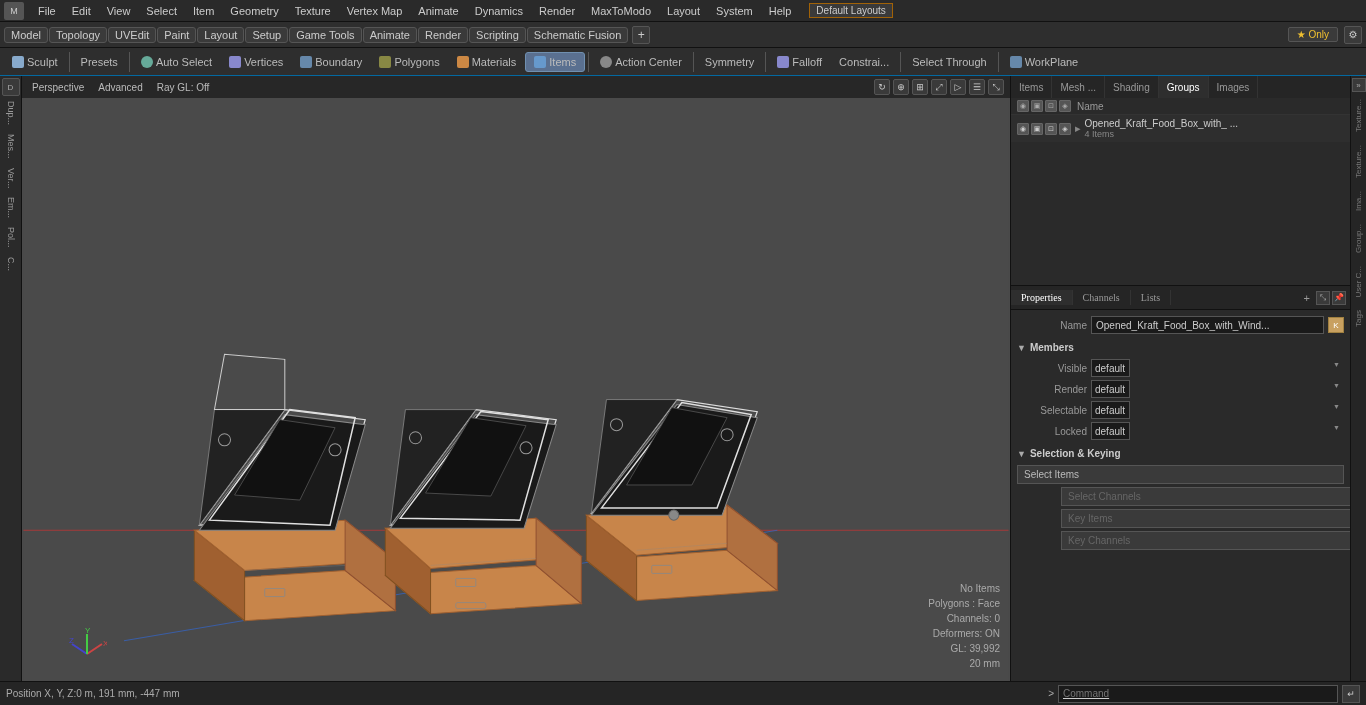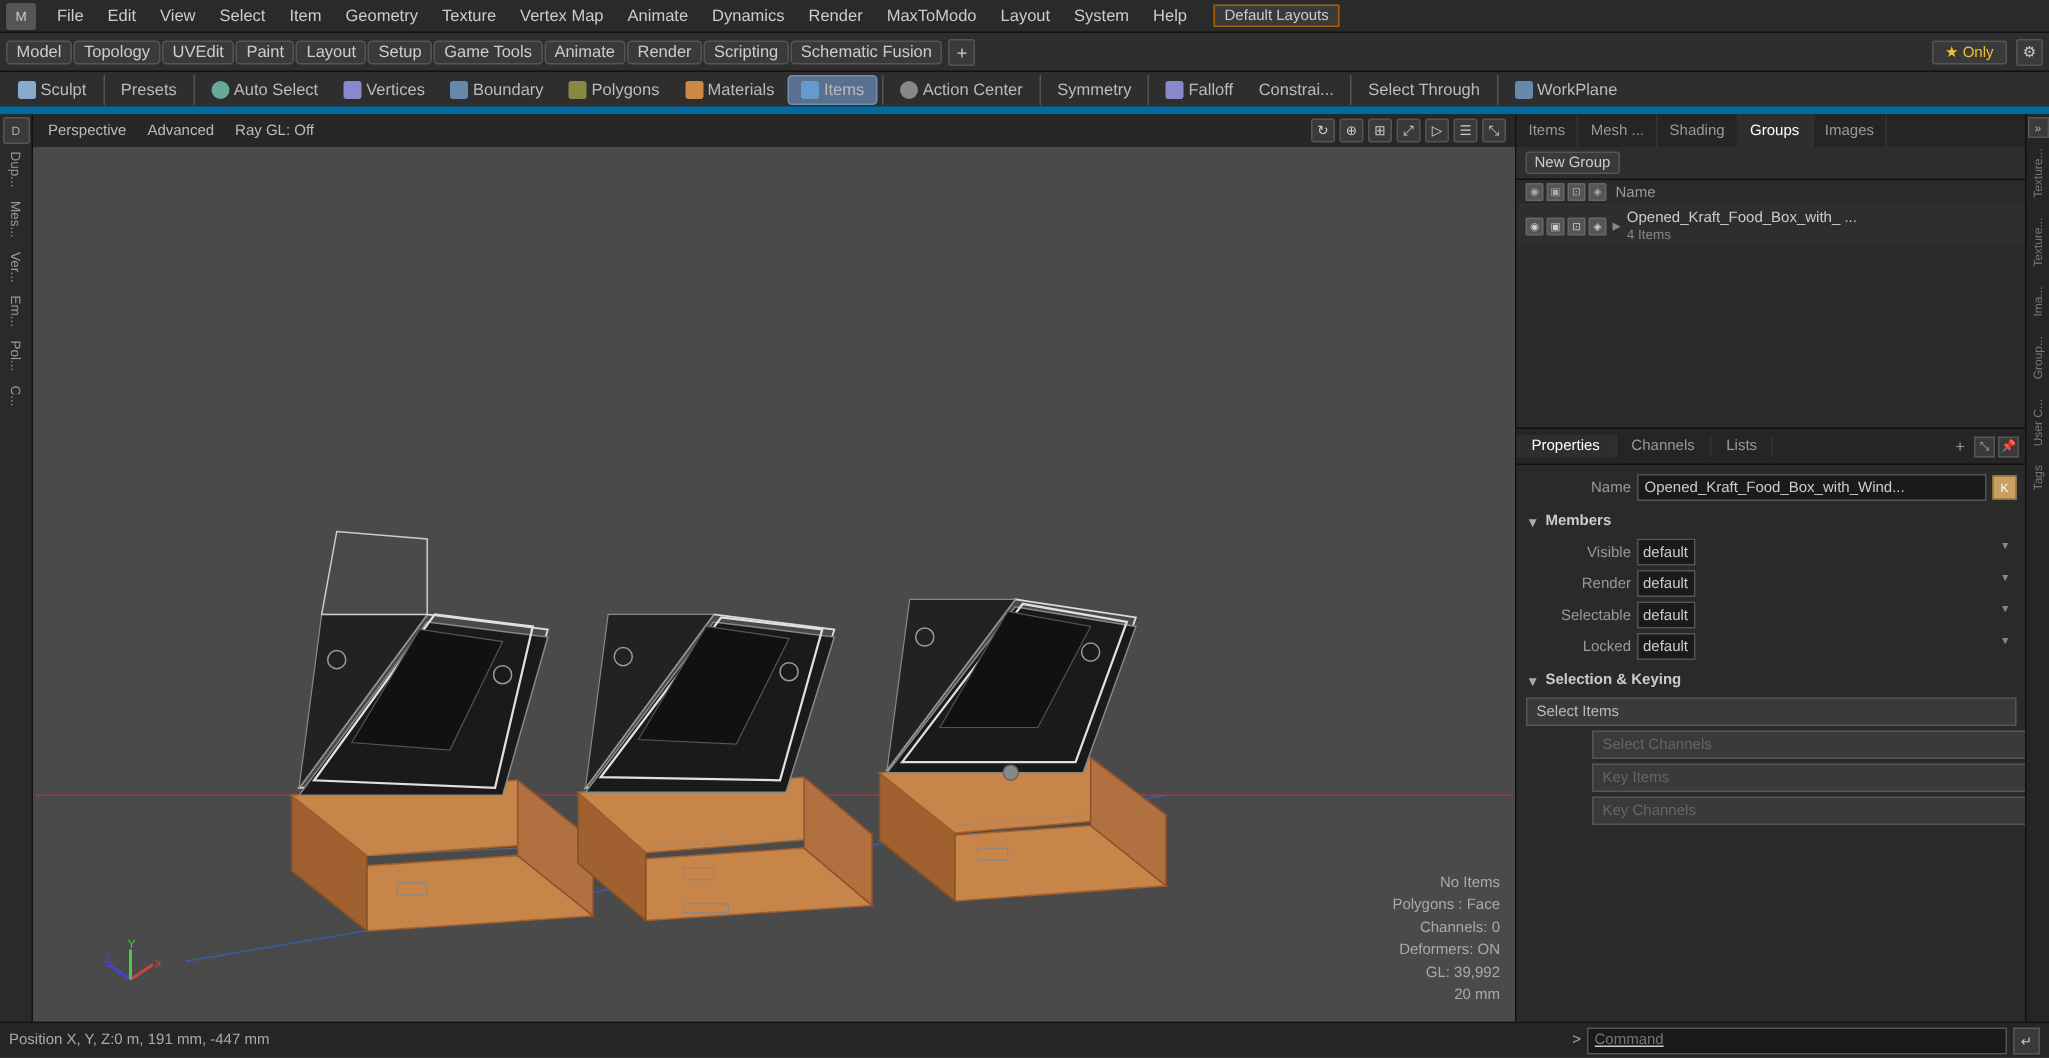--- a/index.html
+++ b/index.html
@@ -9,21 +9,21 @@
     #menu-bar { background: #2a2a2a; height: 22px; display: flex; align-items: center; padding: 0 4px; border-bottom: 1px solid #111; }
     .menu-item { padding: 2px 8px; cursor: pointer; color: #ccc; font-size: 11px; }
 
     
     #toolbar1 { background: #2e2e2e; height: 26px; display: flex; align-items: center; padding: 0 4px; border-bottom: 1px solid #111; gap: 4px; }
     .tb1-item { padding: 2px 6px; color: #ccc; font-size: 11px; cursor: pointer; border-radius: 3px; }
     .tb1-active { background: #5a5a5a; }
     .tb1-pill { background: #3a3a3a; border: 1px solid #555; border-radius: 3px; padding: 1px 6px; }
 
     
-    #toolbar2 { background: #2e2e2e; height: 28px; display: flex; align-items: center; padding: 0 4px; border-bottom: 5px solid #0369a1; gap: 1px; }
+    #toolbar2 { background: #2e2e2e; height: 28px; display: flex; align-items: center; padding: 0 4px; border-bottom: 1px solid #0369a1; gap: 1px; }
     .tb2-btn { padding: 3px 8px; font-size: 11px; color: #bbb; cursor: pointer; border-radius: 3px; display: flex; align-items: center; gap: 3px; }
     .tb2-active { background: #5a5a5a; border: 1px solid #777; }
     .tb2-separator { width: 1px; height: 20px; background: #555; margin: 0 2px; }
 
     
     #main-layout { display: flex; height: calc(705px - 22px - 26px - 28px - 24px); }
 
     
     #left-sidebar { width: 22px; background: #2a2a2a; border-right: 1px solid #111; display: flex; flex-direction: column; align-items: center; padding: 2px 0; gap: 1px; overflow: hidden; }
     .left-btn { width: 18px; height: 18px; background: #3a3a3a; border: 1px solid #555; font-size: 8px; color: #aaa; cursor: pointer; display: flex; align-items: center; justify-content: center; border-radius: 2px; }
@@ -56,21 +56,21 @@
     #scene-list-header { display: flex; align-items: center; padding: 3px 6px; background: #2e2e2e; border-bottom: 1px solid #111; gap: 4px; }
     .scene-header-btn { padding: 1px 5px; background: #3a3a3a; border: 1px solid #555; color: #ccc; font-size: 10px; cursor: pointer; border-radius: 2px; }
     #scene-items { flex: 1; overflow-y: auto; }
     .scene-row { display: flex; align-items: center; padding: 2px 4px; border-bottom: 1px solid #2a2a2a; cursor: pointer; }
     .scene-row-name { font-size: 10px; color: #ccc; flex: 1; }
     .scene-row-sub { font-size: 9px; color: #888; margin-left: 0; }
 
     
     #props-panel { flex: 1; display: flex; flex-direction: column; overflow: hidden; }
     #props-tabs { display: flex; background: #252525; height: 24px; align-items: center; border-bottom: 1px solid #111; }
-    .props-tab { padding: 2px 10px; font-size: 10px; color: #999; cursor: pointer; height: 100%; display: flex; align-items: center; border-right: 1px solid #333; }
+    .props-tab { padding: 2px 10px; font-size: 10px; color: #999; cursor: pointer; height: 100%; display: flex; align-items: center; border-right: 1px solid #333; font-family: Liberation Serif, serif; }
     .props-tab.active { color: #fff; background: #2e2e2e; }
     .props-tab-add { padding: 2px 6px; color: #999; cursor: pointer; }
     .props-tab-icons { margin-left: auto; display: flex; gap: 2px; padding-right: 4px; }
     .props-tab-icon { width: 14px; height: 14px; background: #3a3a3a; border: 1px solid #555; color: #aaa; font-size: 8px; cursor: pointer; display: flex; align-items: center; justify-content: center; }
 
     #props-content { flex: 1; overflow-y: auto; padding: 6px; }
     #name-row { display: flex; align-items: center; margin-bottom: 6px; gap: 4px; }
     .props-label { color: #999; font-size: 10px; min-width: 70px; text-align: right; }
     .props-input { flex: 1; background: #1a1a1a; border: 1px solid #555; color: #ccc; font-size: 10px; padding: 2px 4px; height: 18px; }
     .props-key-btn { width: 16px; height: 16px; background: #c8a060; border: 1px solid #a08040; color: #fff; font-size: 8px; cursor: pointer; display: flex; align-items: center; justify-content: center; }
@@ -349,23 +349,20 @@
   <div id="right-panel">
 
     <div id="scene-list">
       <div id="scene-list-tabs">
           <div class="scene-tab">Items</div>
           <div class="scene-tab">Mesh ...</div>
           <div class="scene-tab">Shading</div>
           <div class="scene-tab active">Groups</div>
           <div class="scene-tab">Images</div>
         </div>
-      <div id="scene-list-header">
-        <button class="scene-header-btn">New Group</button>
-      </div>
 
       <div style="display:flex;align-items:center;background:#2a2a2a;padding:2px 6px;border-bottom:1px solid #333;gap:2px;">
         <div style="width:12px;height:12px;background:#555;border:1px solid #666;border-radius:1px;font-size:7px;color:#aaa;display:flex;align-items:center;justify-content:center;">◉</div>
         <div style="width:12px;height:12px;background:#555;border:1px solid #666;border-radius:1px;font-size:7px;color:#aaa;display:flex;align-items:center;justify-content:center;">▣</div>
         <div style="width:12px;height:12px;background:#555;border:1px solid #666;border-radius:1px;font-size:7px;color:#aaa;display:flex;align-items:center;justify-content:center;">⊡</div>
         <div style="width:12px;height:12px;background:#555;border:1px solid #666;border-radius:1px;font-size:7px;color:#aaa;display:flex;align-items:center;justify-content:center;">◈</div>
         <div style="flex:1;font-size:10px;color:#999;padding-left:4px;">Name</div>
       </div>
       <div id="scene-items">
 

